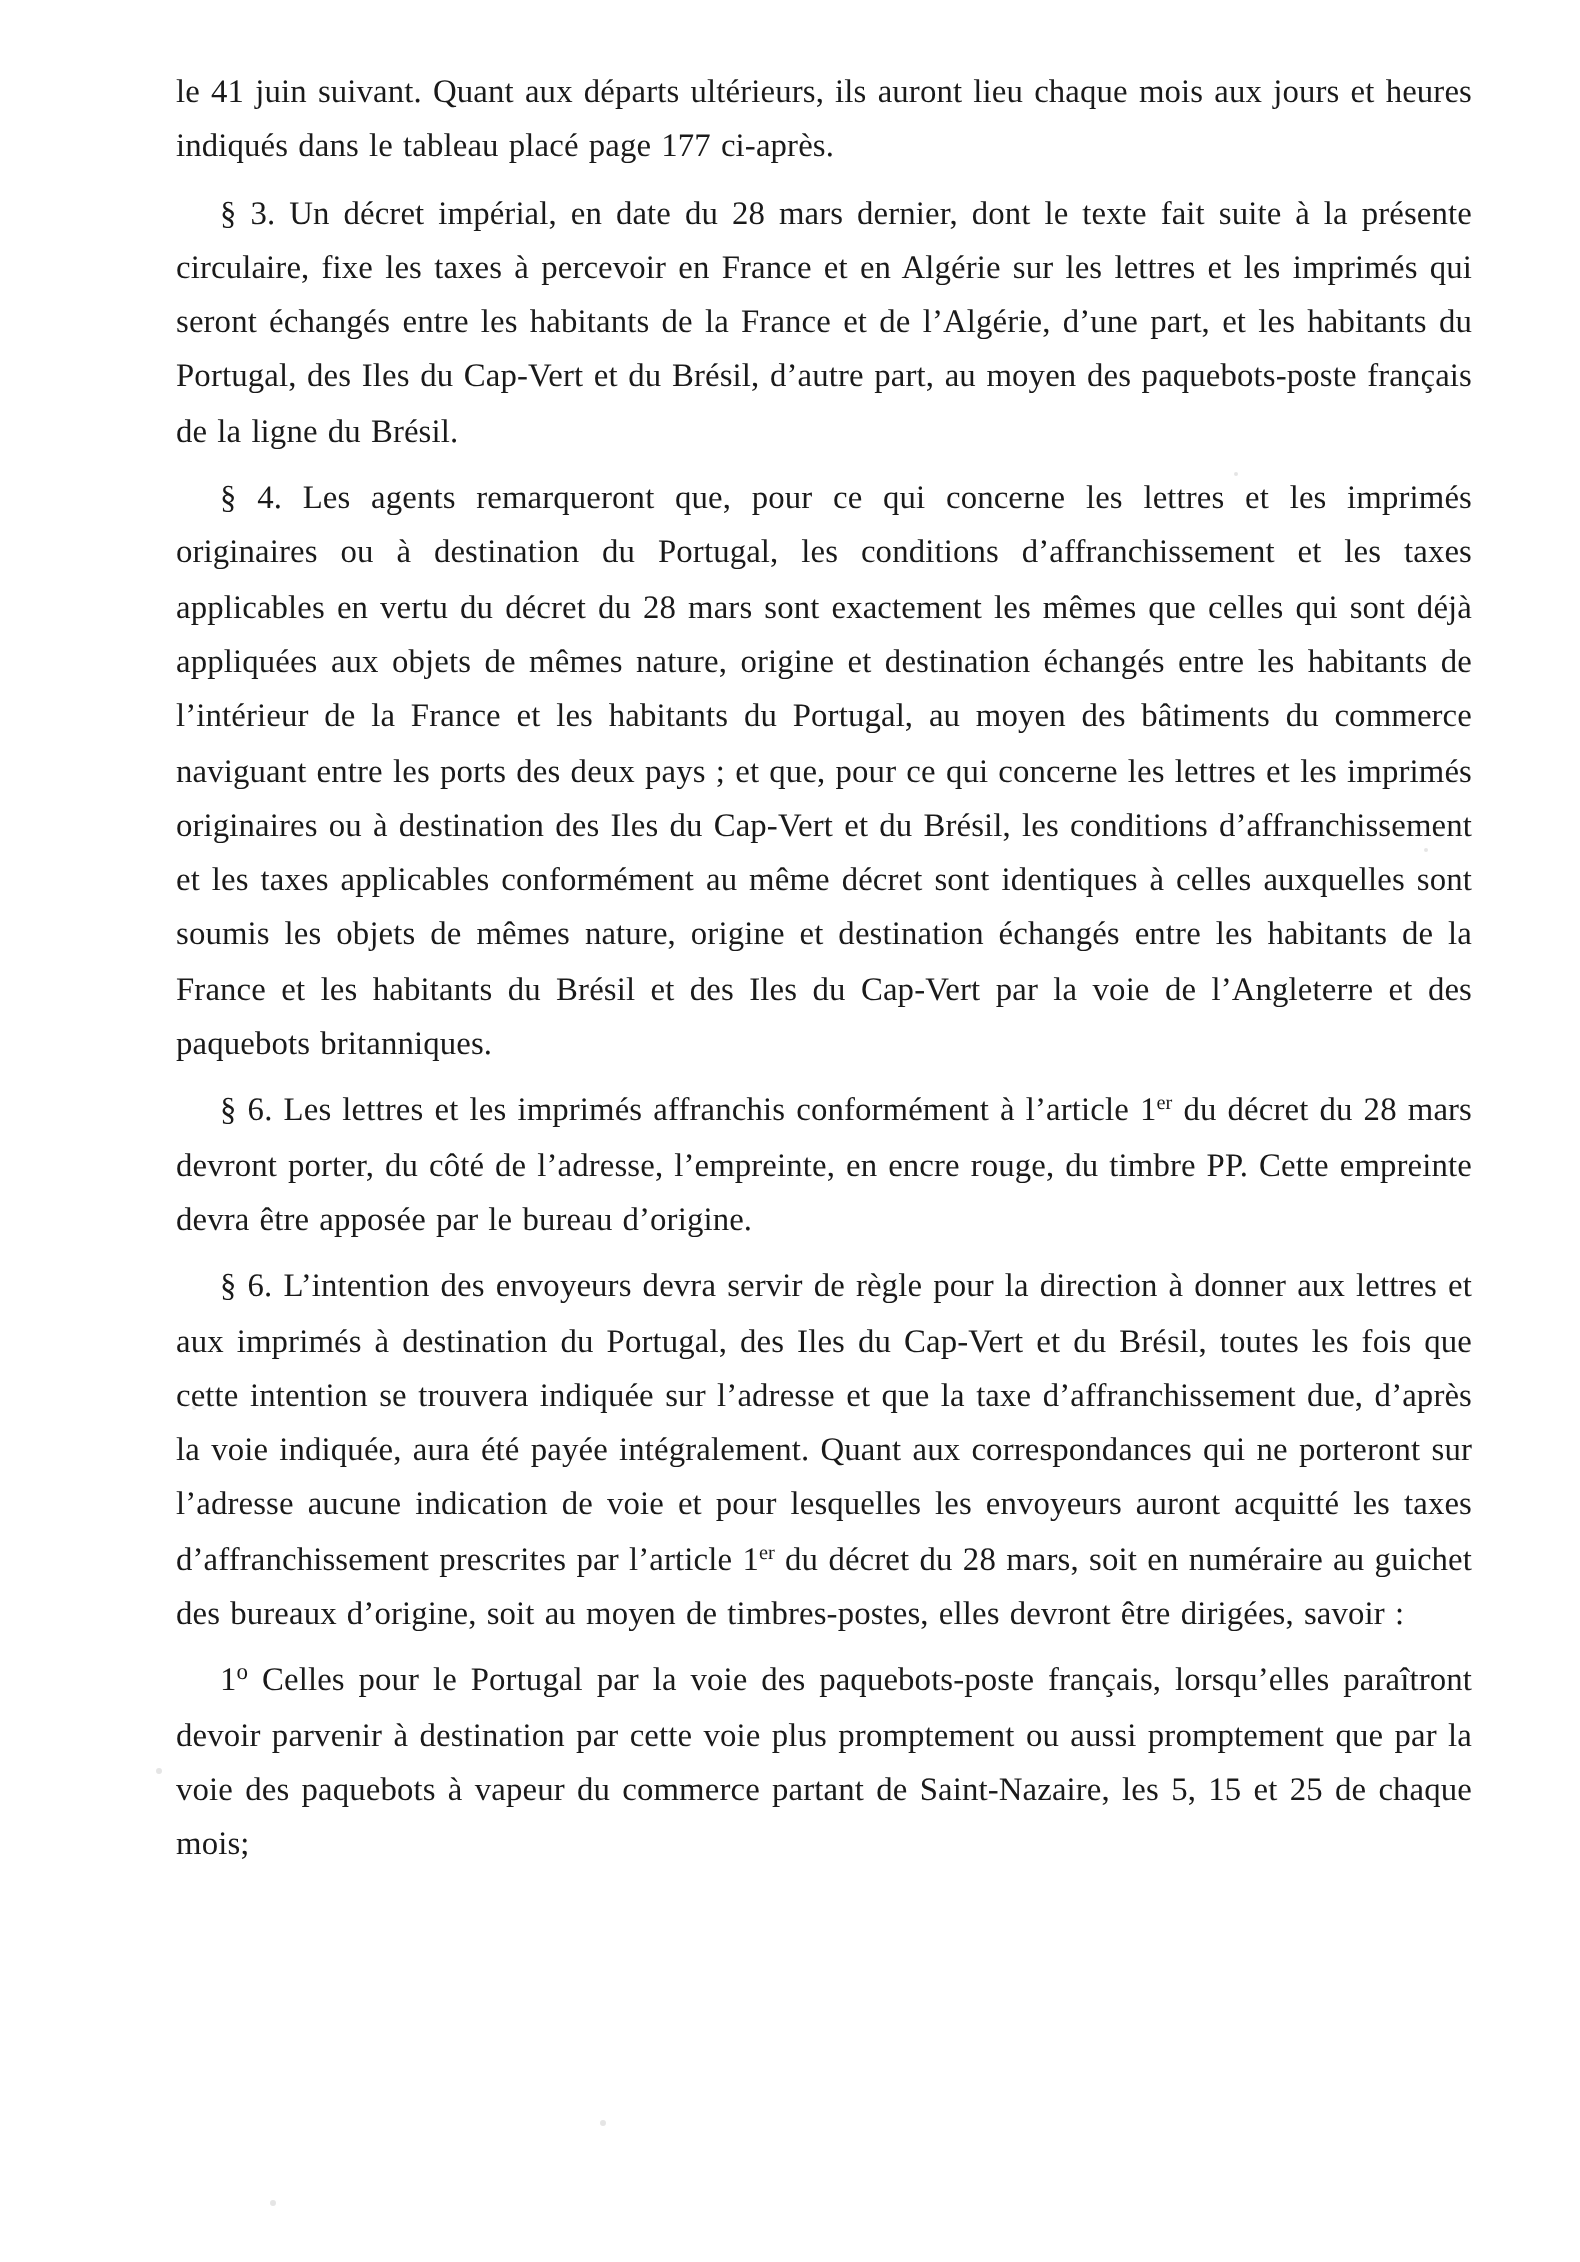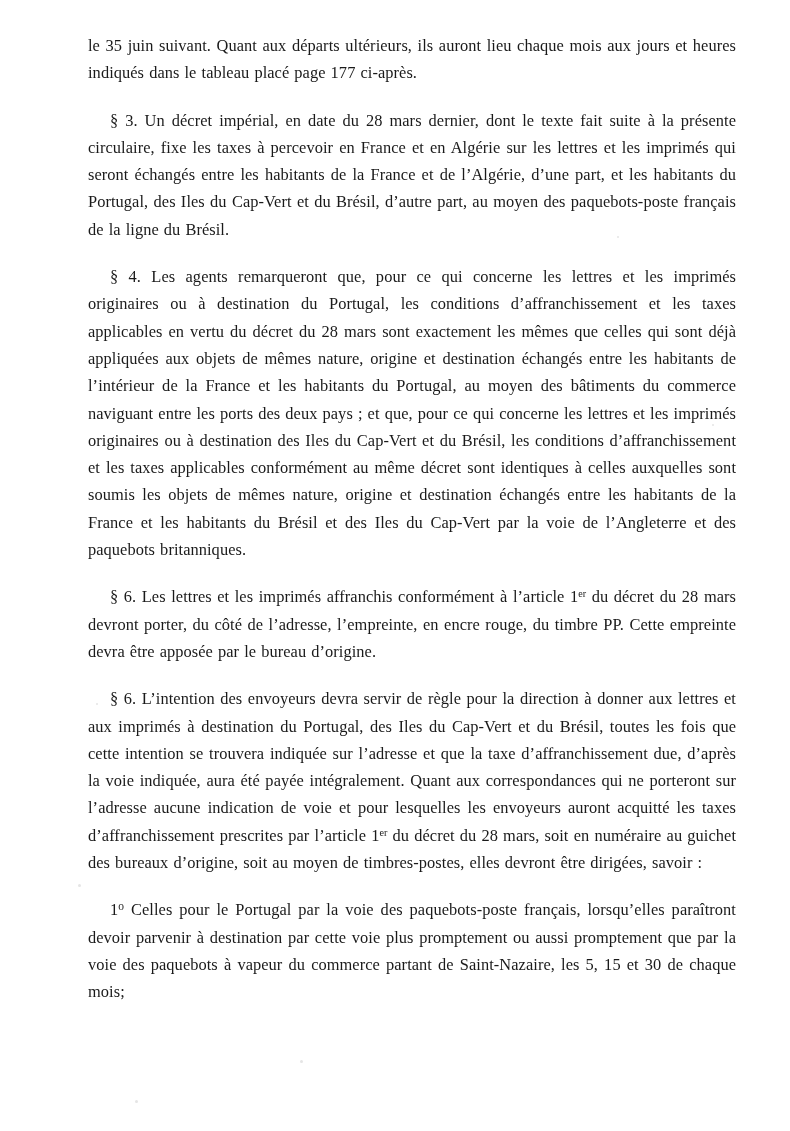--- a/index.html
+++ b/index.html
@@ -33,21 +33,21 @@
     color: #1a1a1a;
     text-align: justify;
     text-justify: inter-word;
     -webkit-hyphens: none;
     hyphens: none;
     word-spacing: 0.055em;
     letter-spacing: 0.004em;
   }
 
   .para + .para {
-    margin-top: 20px;
+    margin-top: 6px;
   }
 
   .para.indent {
     text-indent: 22px;
   }
 
   .para.flush {
     text-indent: 0;
   }
 
@@ -73,31 +73,31 @@
     pointer-events: none;
   }
 </style>
 </head>
 <body>
 
 <div class="page">
 
   <div class="text-column">
 
-    <p class="para flush">le 35 juin suivant. Quant aux départs ultérieurs, ils auront lieu chaque mois aux jours et heures indiqués dans le tableau placé page 177 ci-après.</p>
+    <p class="para flush">le 41 juin suivant. Quant aux départs ultérieurs, ils auront lieu chaque mois aux jours et heures indiqués dans le tableau placé page 177 ci-après.</p>
 
     <p class="para indent">§ 3. Un décret impérial, en date du 28 mars dernier, dont le texte fait suite à la présente circulaire, fixe les taxes à percevoir en France et en Algérie sur les lettres et les imprimés qui seront échangés entre les habitants de la France et de l’Algérie, d’une part, et les habitants du Portugal, des Iles du Cap-Vert et du Brésil, d’autre part, au moyen des paquebots-poste français de la ligne du Brésil.</p>
 
     <p class="para indent">§ 4. Les agents remarqueront que, pour ce qui concerne les lettres et les imprimés originaires ou à destination du Portugal, les conditions d’affranchissement et les taxes applicables en vertu du décret du 28 mars sont exactement les mêmes que celles qui sont déjà appliquées aux objets de mêmes nature, origine et destination échangés entre les habitants de l’intérieur de la France et les habitants du Portugal, au moyen des bâtiments du commerce naviguant entre les ports des deux pays ; et que, pour ce qui concerne les lettres et les imprimés originaires ou à destination des Iles du Cap-Vert et du Brésil, les conditions d’affranchissement et les taxes applicables conformément au même décret sont identiques à celles auxquelles sont soumis les objets de mêmes nature, origine et destination échangés entre les habitants de la France et les habitants du Brésil et des Iles du Cap-Vert par la voie de l’Angleterre et des paquebots britanniques.</p>
 
     <p class="para indent"><span>§ 6. Les lettres et les imprimés affranchis conformément à l’article 1</span><sup>er</sup><span> du décret du 28 mars devront porter, du côté de l’adresse, l’empreinte, en encre rouge, du timbre PP. Cette empreinte devra être apposée par le bureau d’origine.</span></p>
 
     <p class="para indent"><span>§ 6. L’intention des envoyeurs devra servir de règle pour la direction à donner aux lettres et aux imprimés à destination du Portugal, des Iles du Cap-Vert et du Brésil, toutes les fois que cette intention se trouvera indiquée sur l’adresse et que la taxe d’affranchissement due, d’après la voie indiquée, aura été payée intégralement. Quant aux correspondances qui ne porteront sur l’adresse aucune indication de voie et pour lesquelles les envoyeurs auront acquitté les taxes d’affranchissement prescrites par l’article 1</span><sup>er</sup><span> du décret du 28 mars, soit en numéraire au guichet des bureaux d’origine, soit au moyen de timbres-postes, elles devront être dirigées, savoir :</span></p>
 
-    <p class="para indent"><span>1</span><span class="ord">o</span><span> Celles pour le Portugal par la voie des paquebots-poste français, lorsqu’elles paraîtront devoir parvenir à destination par cette voie plus promptement ou aussi promptement que par la voie des paquebots à vapeur du commerce partant de Saint-Nazaire, les 5, 15 et 30 de chaque mois;</span></p>
+    <p class="para indent"><span>1</span><span class="ord">o</span><span> Celles pour le Portugal par la voie des paquebots-poste français, lorsqu’elles paraîtront devoir parvenir à destination par cette voie plus promptement ou aussi promptement que par la voie des paquebots à vapeur du commerce partant de Saint-Nazaire, les 5, 15 et 25 de chaque mois;</span></p>
 
   </div>
 
   <span class="speck" style="left:78px;  top:884px;  width:3px; height:3px;"></span>
   <span class="speck" style="left:96px;  top:703px;  width:2px; height:2px;"></span>
   <span class="speck" style="left:712px; top:424px;  width:2px; height:2px;"></span>
   <span class="speck" style="left:300px; top:1060px; width:3px; height:3px;"></span>
   <span class="speck" style="left:135px; top:1100px; width:3px; height:3px;"></span>
   <span class="speck" style="left:617px; top:236px;  width:2px; height:2px;"></span>
 

